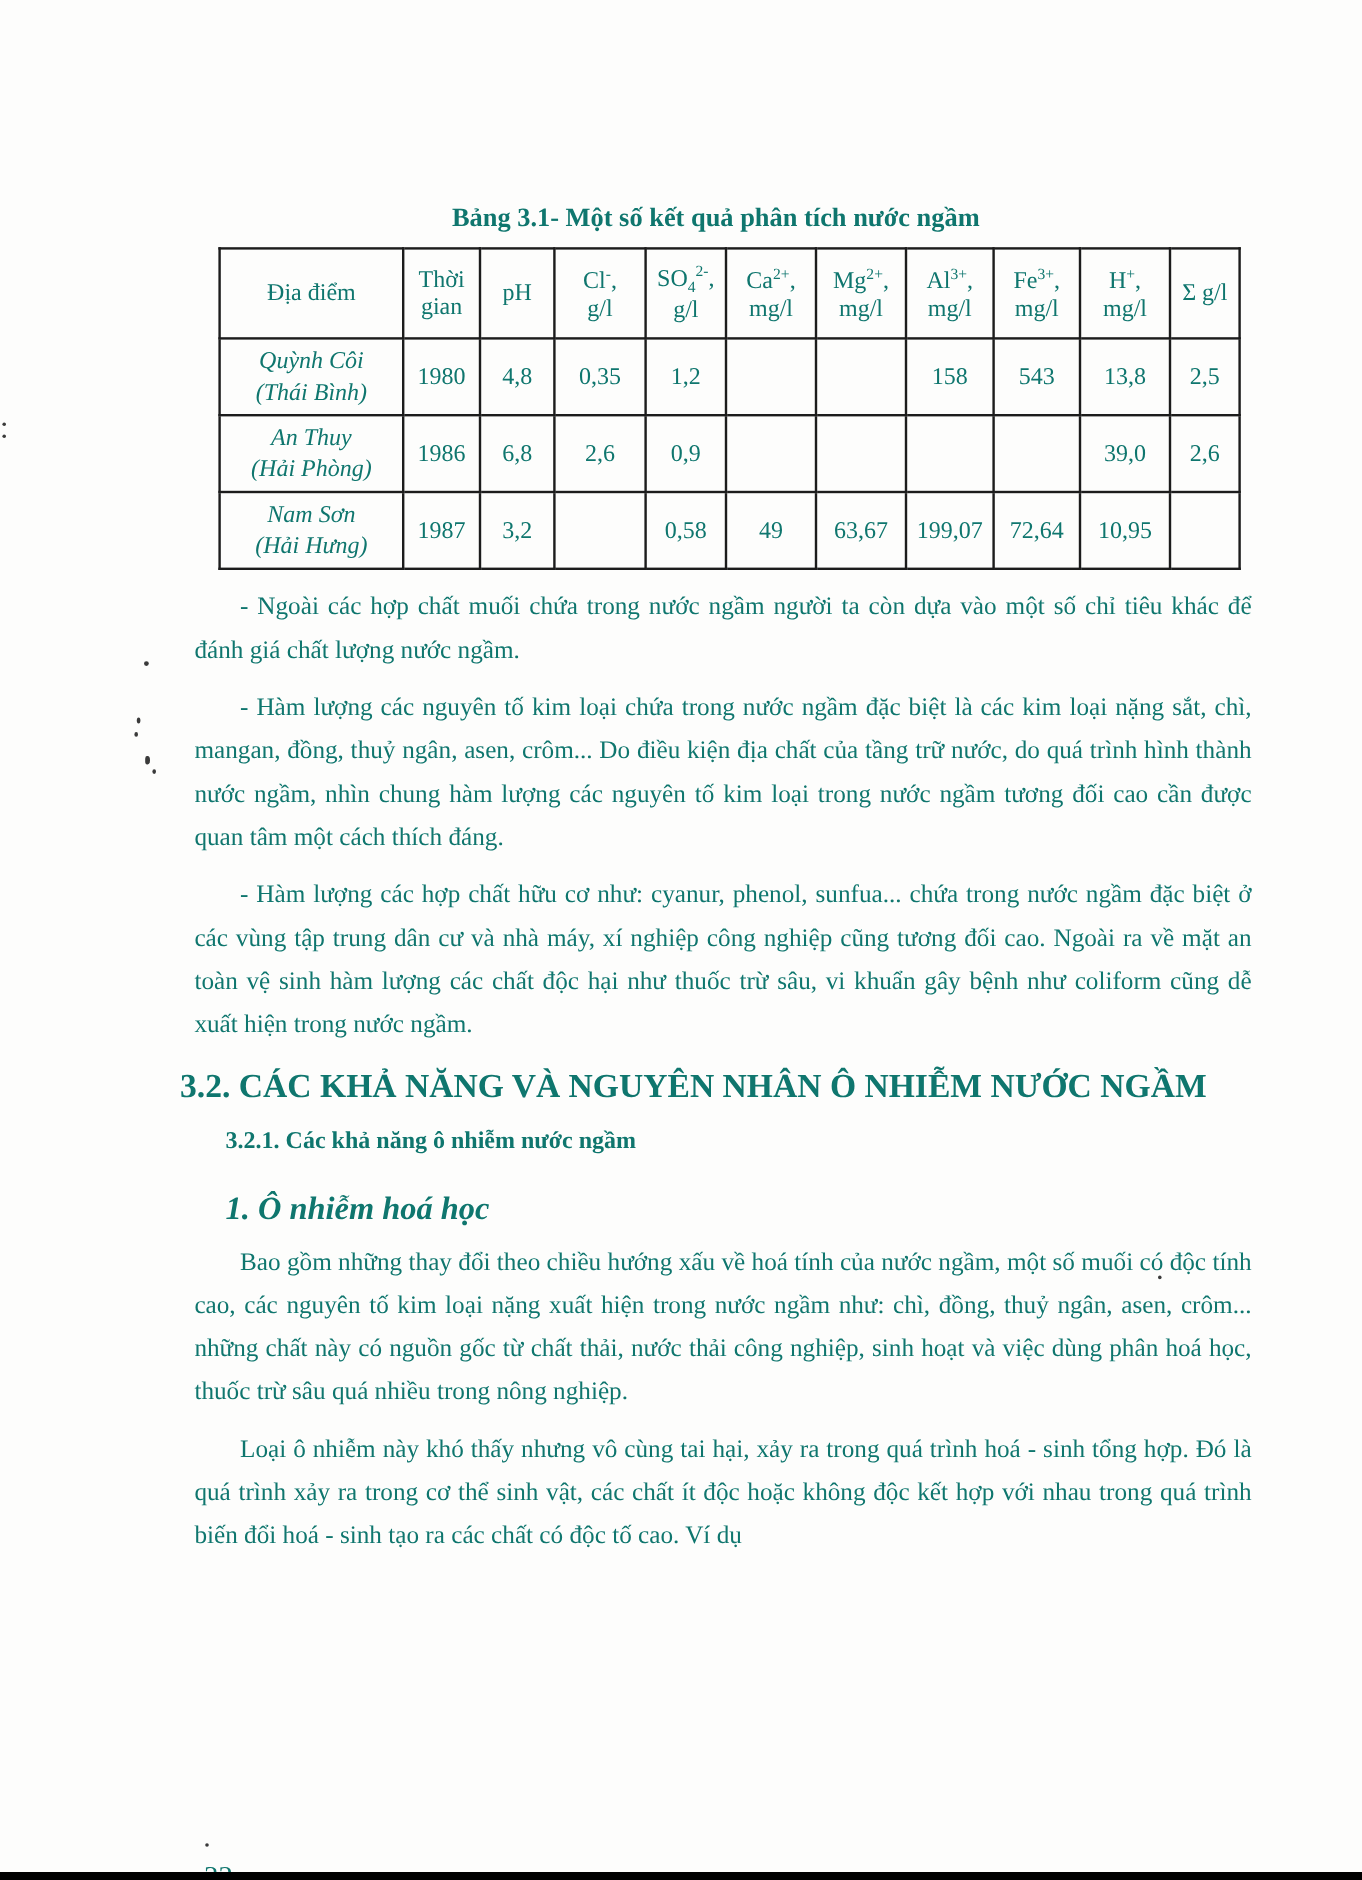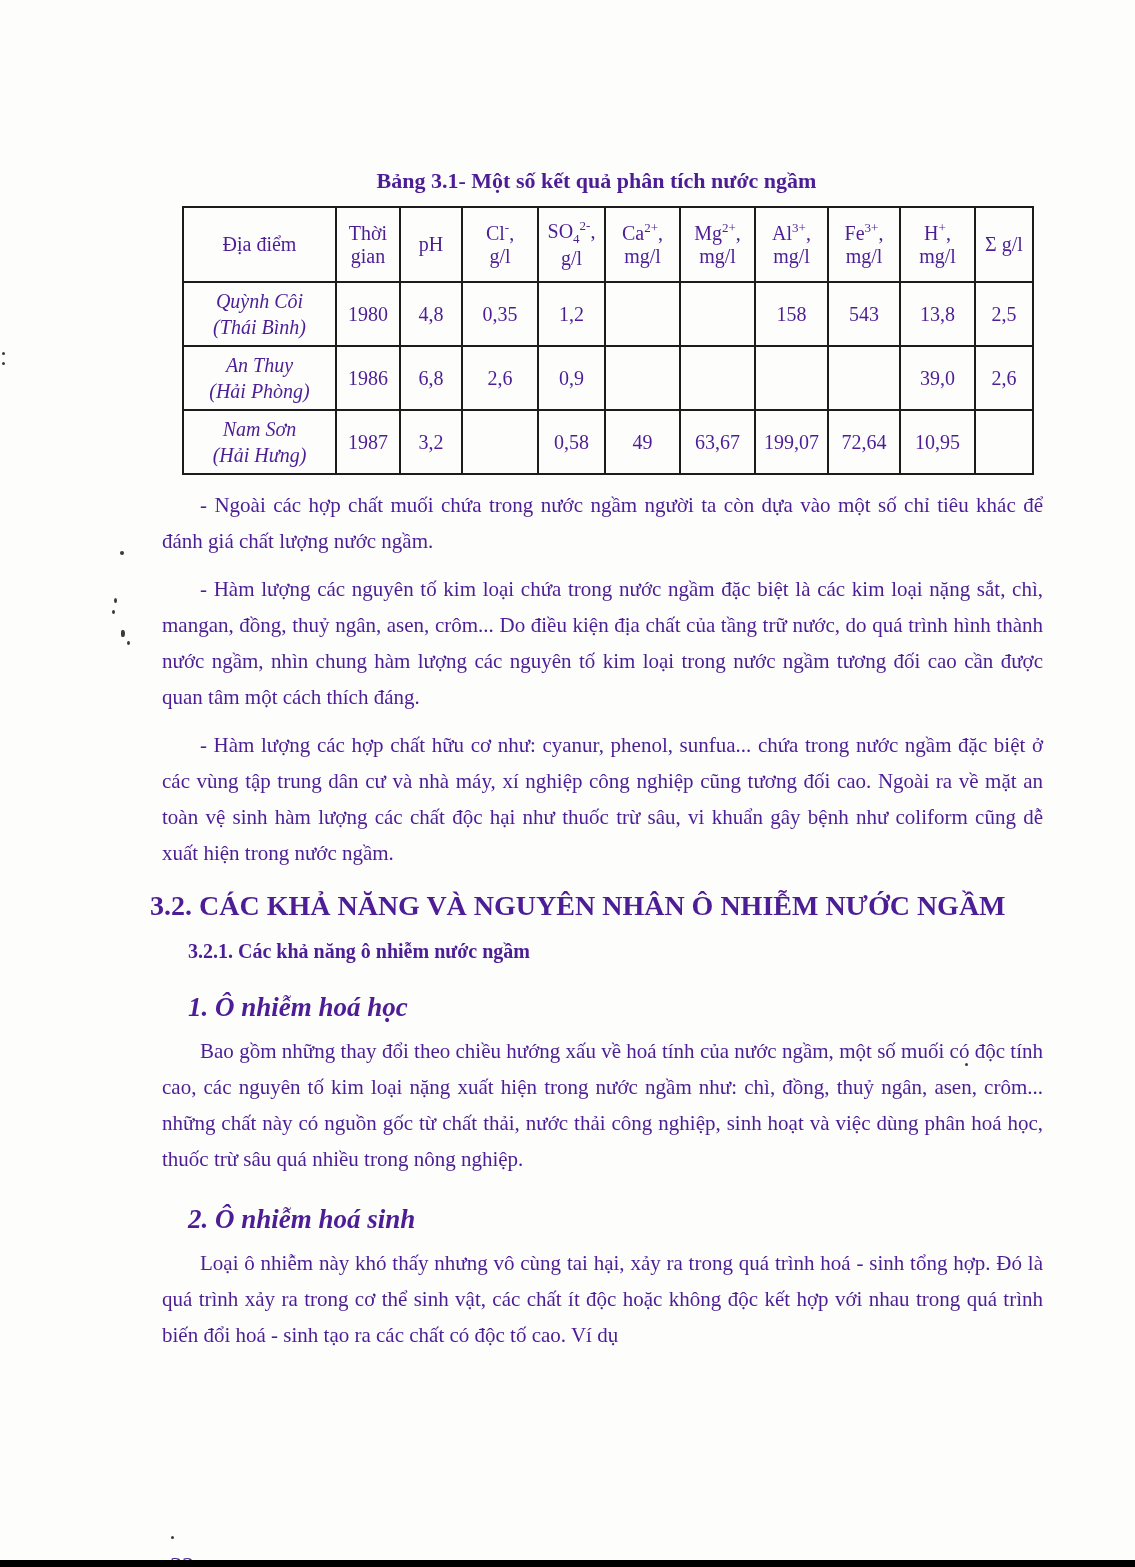--- a/index.html
+++ b/index.html
@@ -1,21 +1,21 @@
 <!DOCTYPE html>
 <html><head>
 <meta charset="utf-8">
 <style>
   html,body{margin:0;padding:0;}
   .page{
     position:relative;
     width:1135px;height:1567px;
     background:#fdfdfc;
     font-family:"Liberation Serif","DejaVu Serif",serif;
-    color:#4c1d95;
+    color:#0f766e;
     overflow:hidden;
   }
   .content{padding:160px 92px 0 150px;}
   .doc-title{text-align:center;font-weight:bold;font-size:22px;line-height:42px;margin:0;}
   .doc-title .tline{display:block;}
   table.data{
     border-collapse:collapse;
     margin:4px 0 0 32px;
     width:850px;
     table-layout:fixed;
@@ -179,21 +179,20 @@
     <p class="body">- Ngoài các hợp chất muối chứa trong nước ngầm người ta còn dựa vào một số chỉ tiêu khác để đánh giá chất lượng nước ngầm.</p>
     <p class="body">- Hàm lượng các nguyên tố kim loại chứa trong nước ngầm đặc biệt là các kim loại nặng sắt, chì, mangan, đồng, thuỷ ngân, asen, crôm... Do điều kiện địa chất của tầng trữ nước, do quá trình hình thành nước ngầm, nhìn chung hàm lượng các nguyên tố kim loại trong nước ngầm tương đối cao cần được quan tâm một cách thích đáng.</p>
     <p class="body">- Hàm lượng các hợp chất hữu cơ như: cyanur, phenol, sunfua... chứa trong nước ngầm đặc biệt ở các vùng tập trung dân cư và nhà máy, xí nghiệp công nghiệp cũng tương đối cao. Ngoài ra về mặt an toàn vệ sinh hàm lượng các chất độc hại như thuốc trừ sâu, vi khuẩn gây bệnh như coliform cũng dễ xuất hiện trong nước ngầm.</p>
 
     <h2 class="sec">3.2. CÁC KHẢ NĂNG VÀ NGUYÊN NHÂN Ô NHIỄM NƯỚC NGẦM</h2>
     <h3 class="sec">3.2.1. Các khả năng ô nhiễm nước ngầm</h3>
 
     <h4 class="sec">1. Ô nhiễm hoá học</h4>
     <p class="body">Bao gồm những thay đổi theo chiều hướng xấu về hoá tính của nước ngầm, một số muối có độc tính cao, các nguyên tố kim loại nặng xuất hiện trong nước ngầm như: chì, đồng, thuỷ ngân, asen, crôm... những chất này có nguồn gốc từ chất thải, nước thải công nghiệp, sinh hoạt và việc dùng phân hoá học, thuốc trừ sâu quá nhiều trong nông nghiệp.</p>
 
-    <h4 class="sec">2. Ô nhiễm hoá sinh</h4>
     <p class="body">Loại ô nhiễm này khó thấy nhưng vô cùng tai hại, xảy ra trong quá trình hoá - sinh tổng hợp. Đó là quá trình xảy ra trong cơ thể sinh vật, các chất ít độc hoặc không độc kết hợp với nhau trong quá trình biến đổi hoá - sinh tạo ra các chất có độc tố cao. Ví dụ</p>
 
   </div>
 
   <div class="page-number">32</div>
   <div class="bottom-edge"></div>
 
   <div class="speck s1a"></div>
   <div class="speck s1b"></div>
   <div class="speck s2"></div>

